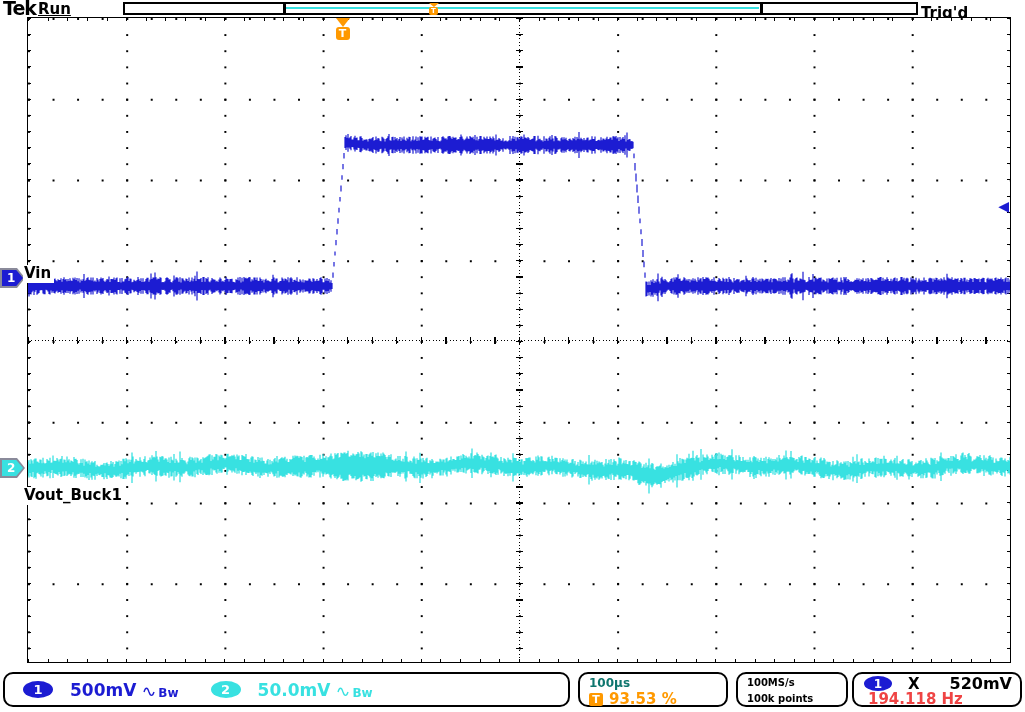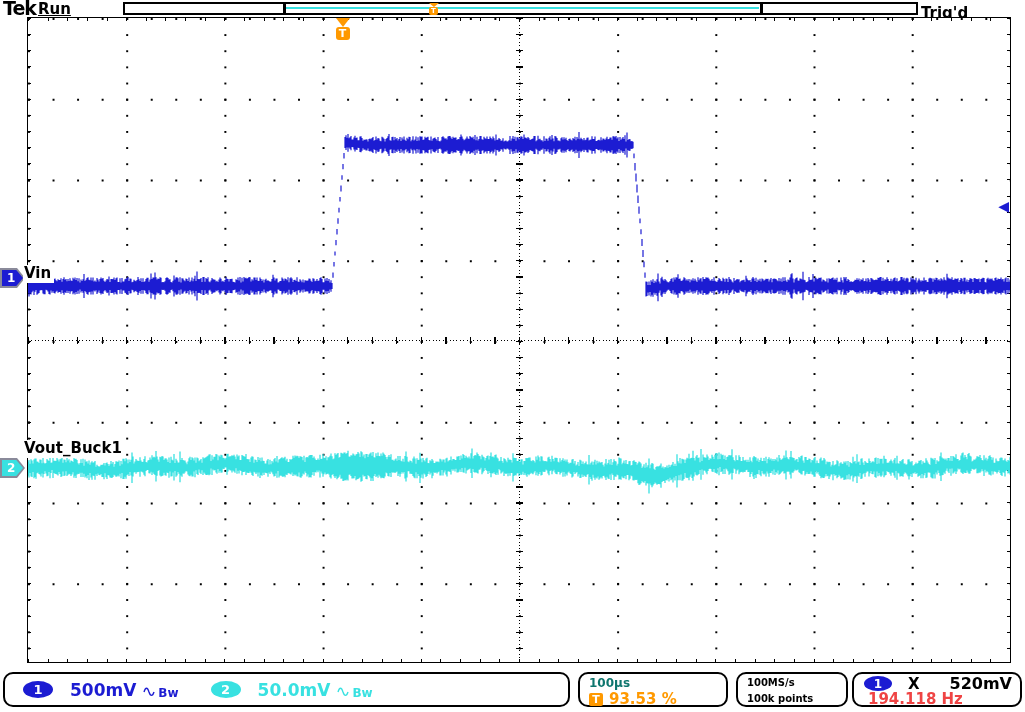--- a/index.html
+++ b/index.html
@@ -66,21 +66,21 @@
   .ch-badge .inner{position:absolute;inset:2px;color:#fff;font-size:12px;font-weight:bold;
     text-align:left;line-height:16px;padding-left:5px;
     clip-path:polygon(0 0,68% 0,100% 50%,68% 100%,0 100%);}
   #ch1-badge{top:268px;}
   #ch1-badge .inner{background:var(--ch1);}
   #ch2-badge{top:458px;}
   #ch2-badge .inner{background:var(--ch2);}
   .ch-label{position:absolute;left:23px;background:#fff;color:#000;
     font-size:15px;font-weight:bold;padding:0 3px 1px 1px;line-height:17px;}
   #ch1-label{top:265px;}
-  #ch2-label{top:440px;}
+  #ch2-label{top:487px;}
 
   
   .box{position:absolute;top:672px;height:35px;border:2px solid #000;border-radius:10px;background:#fff;}
   #box-vertical{left:3px;width:567px;display:flex;align-items:center;padding-left:18px;}
   #box-horizontal{left:578px;width:150px;padding:1px 0 0 9px;}
   #box-acq{left:736px;width:112px;padding:1px 0 0 9px;}
   #box-trigger{left:852px;width:170px;padding:1px 8px 0 10px;}
 
   .ebadge{width:30px;height:17px;border-radius:50%;color:#fff;font-size:13px;font-weight:bold;
     display:flex;align-items:center;justify-content:center;flex:none;}

